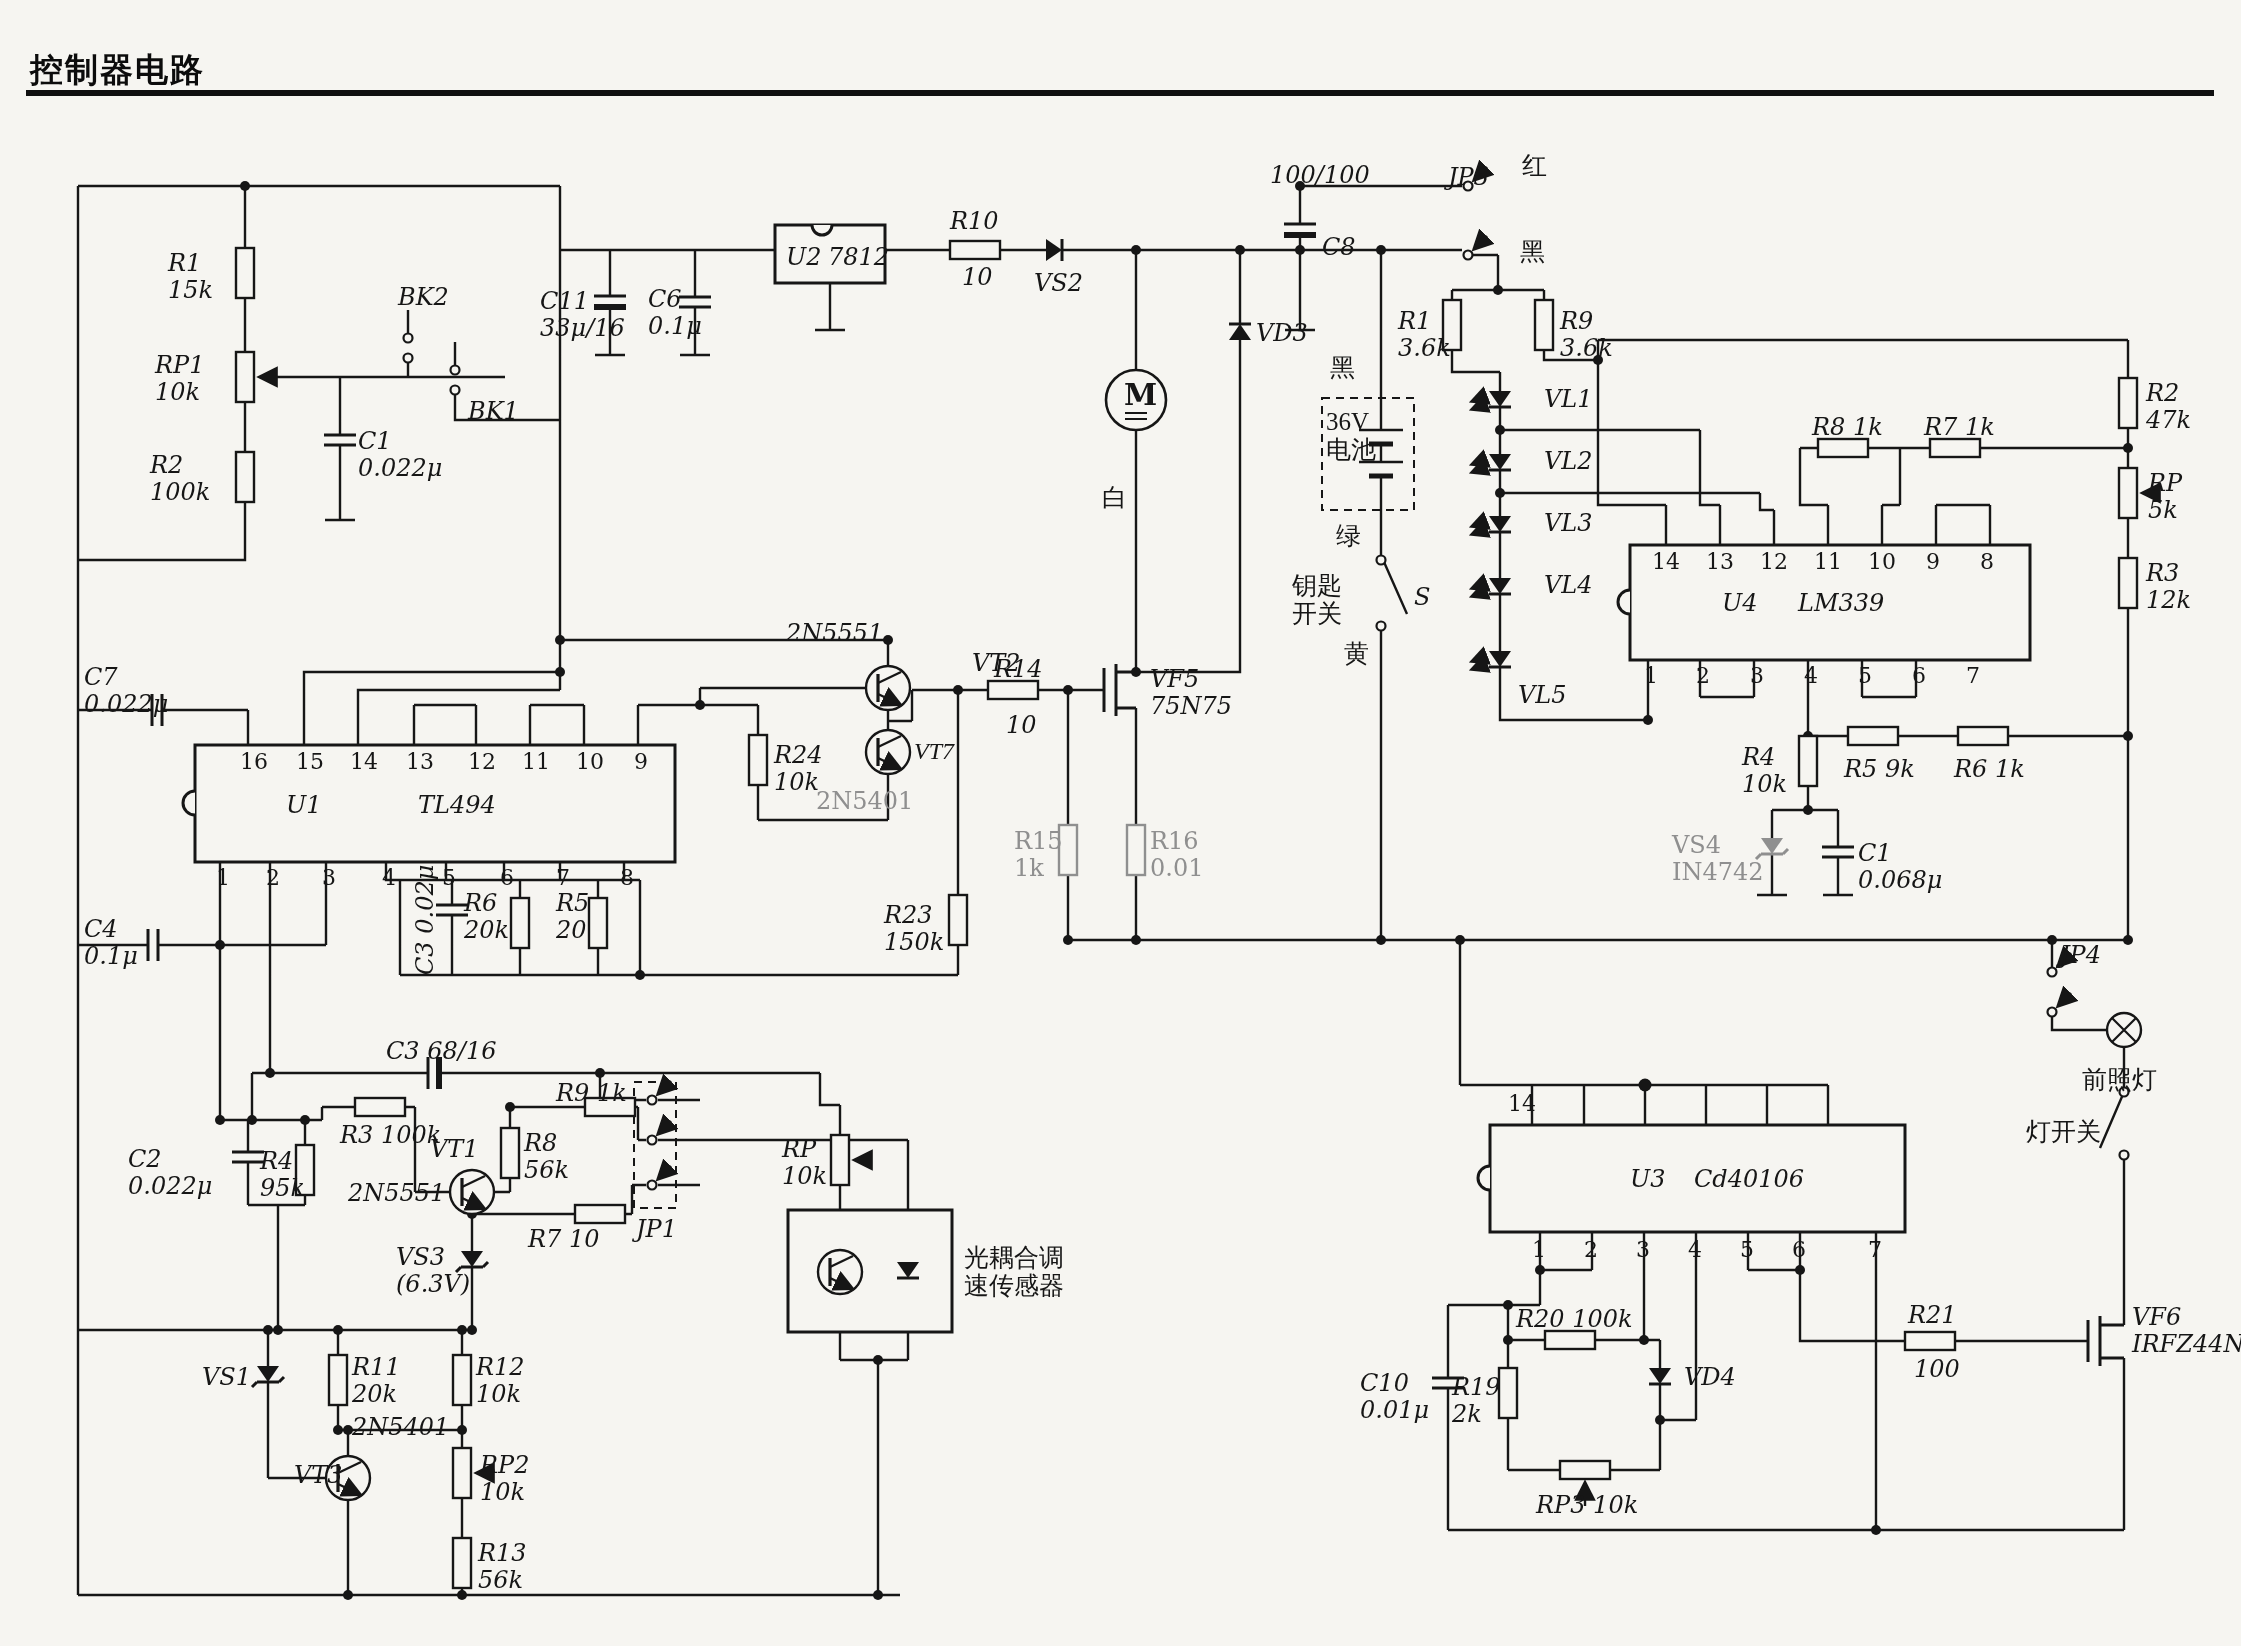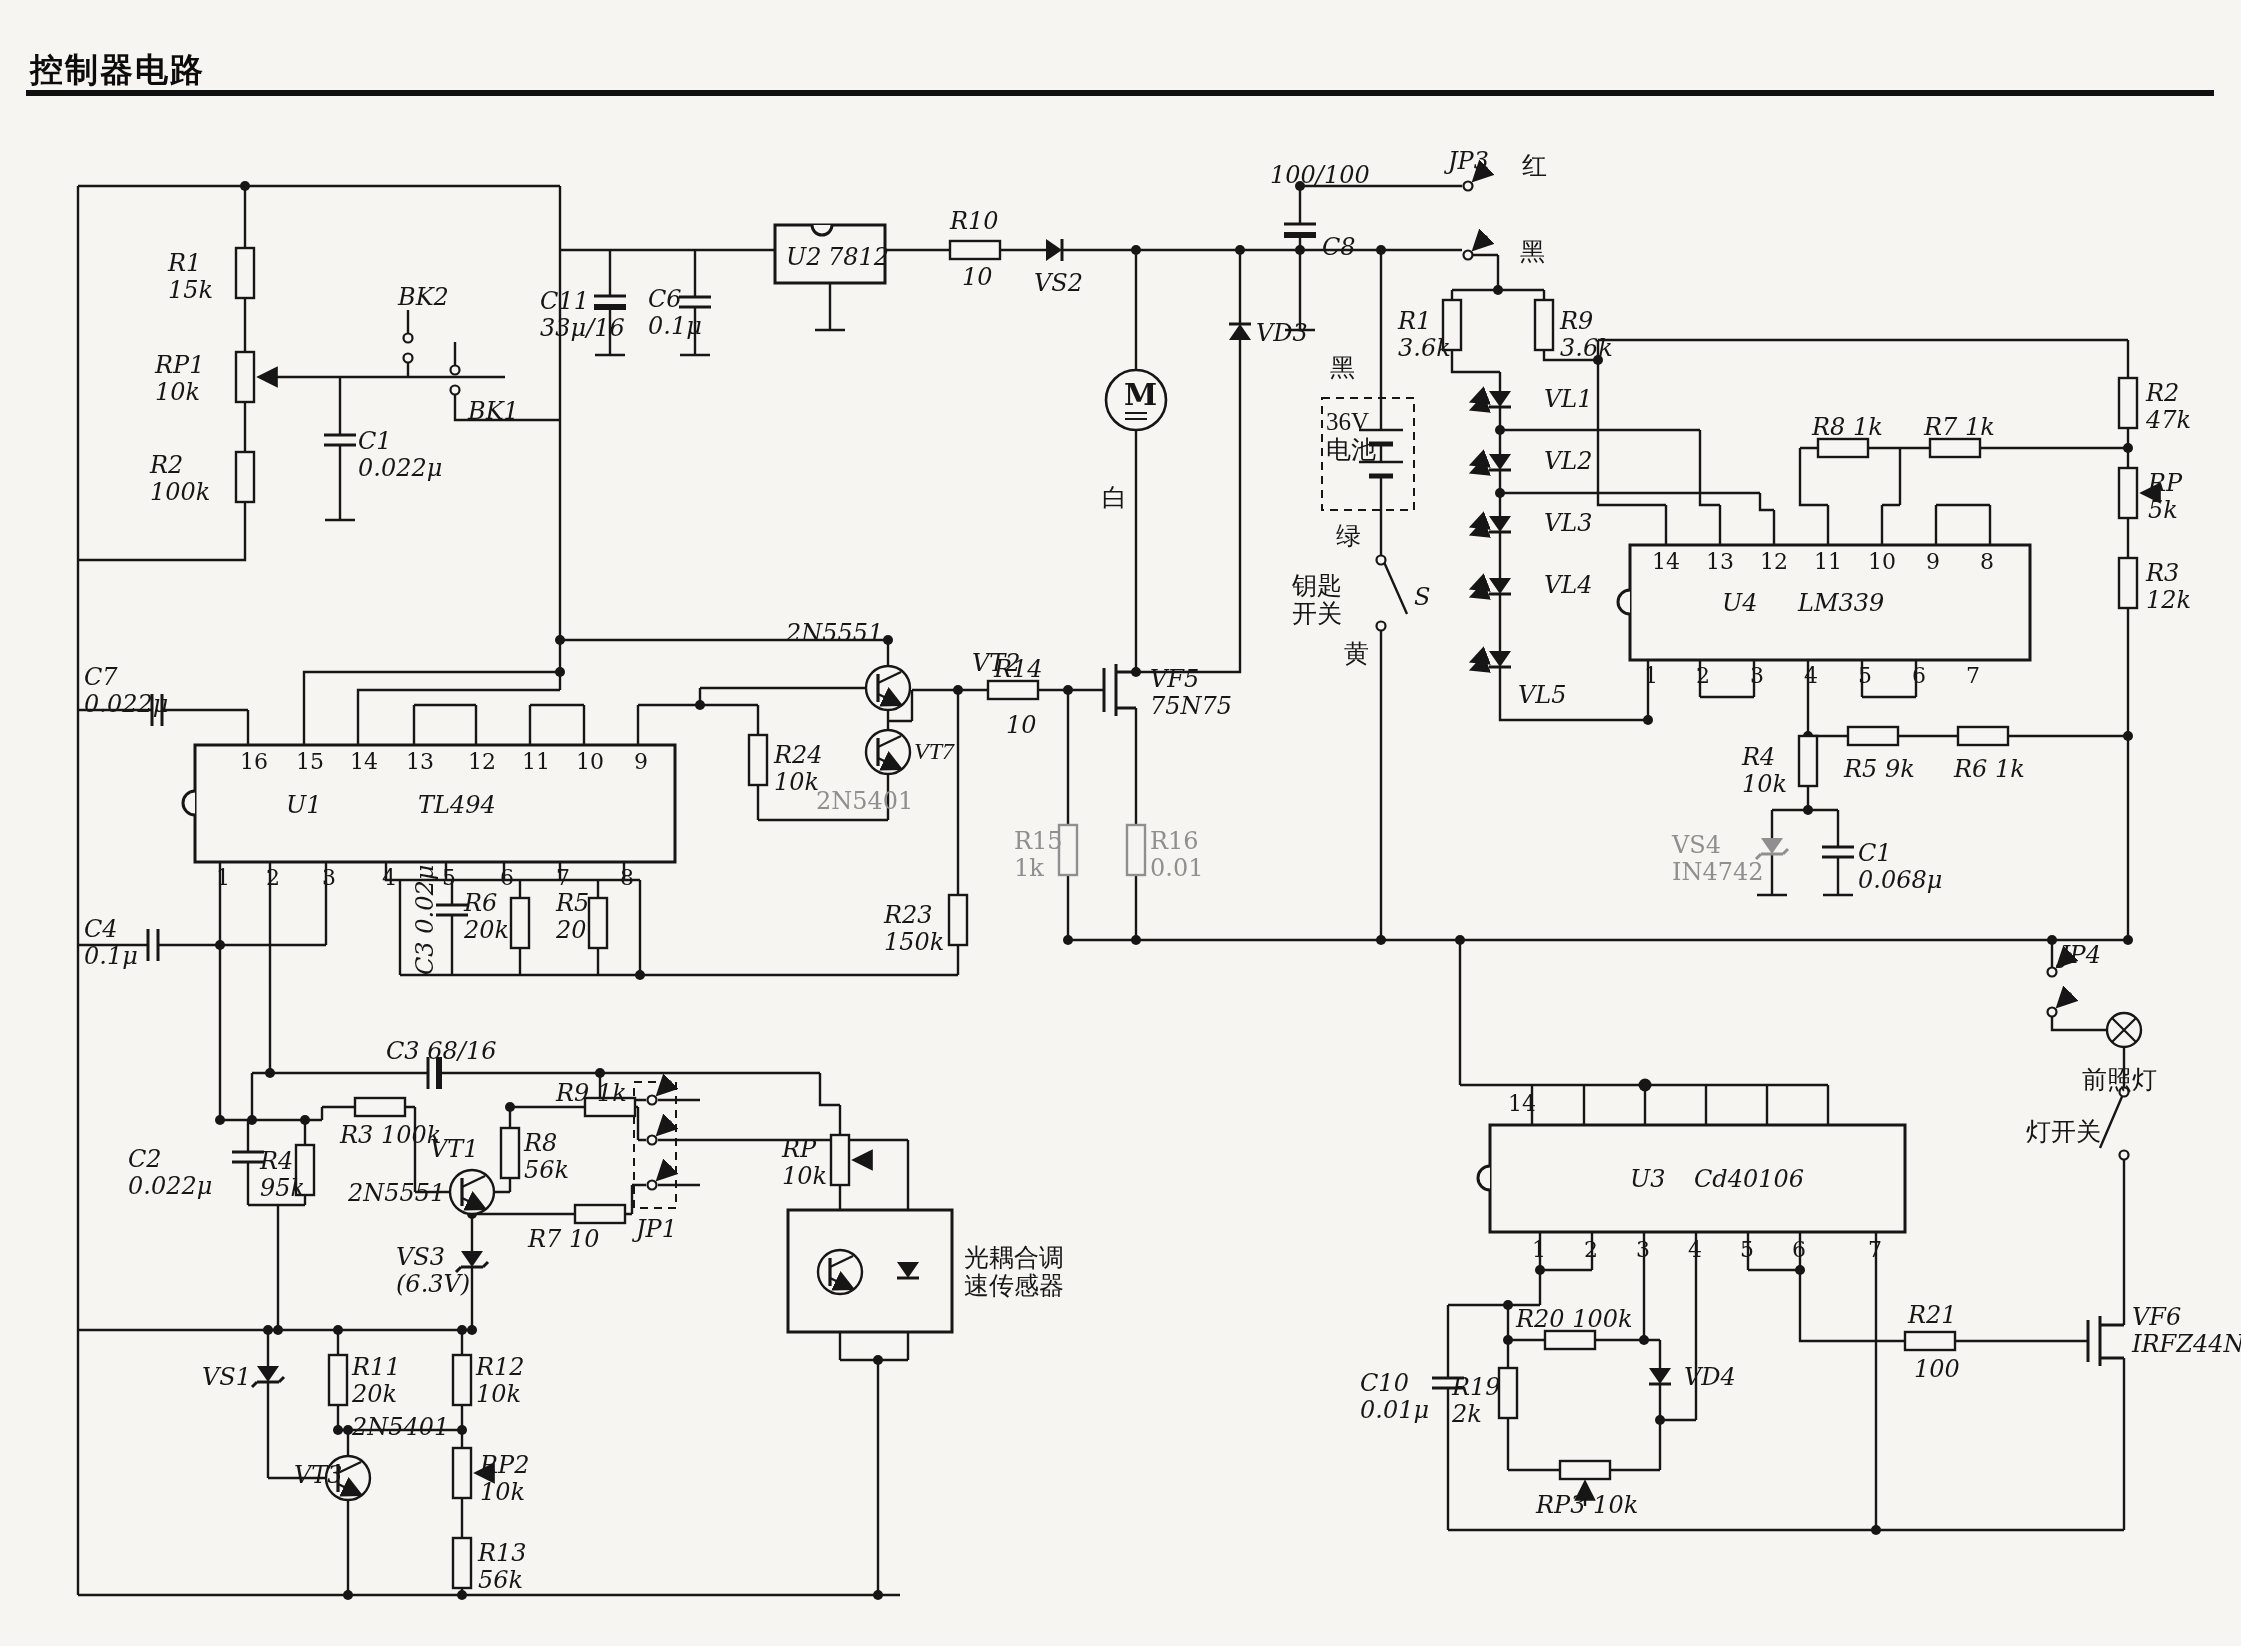--- a/index.html
+++ b/index.html
@@ -408,21 +408,21 @@
       <div class="lbl d" style="left: 1270px; top: 162px;">100/100</div>
       <div class="lbl d" style="left: 1322px; top: 234px;">C8</div>
       <div class="lbl zh" style="left: 1330px; top: 354px;">黑</div>
       <div class="lbl zh" style="left: 1326px; top: 408px; font-family: Liberation Serif, serif;">36V
 电池</div>
       <div class="lbl zh" style="left: 1336px; top: 522px;">绿</div>
       <div class="lbl zh" style="left: 1292px; top: 572px;">钥匙
 开关</div>
       <div class="lbl d" style="left: 1414px; top: 584px;">S</div>
       <div class="lbl zh" style="left: 1344px; top: 640px;">黄</div>
-      <div class="lbl d" style="left: 1448px; top: 148px; text-align: center;">JP3</div>
+      <div class="lbl d" style="left: 1448px; top: 164px; text-align: center;">JP3</div>
       <div class="lbl zh" style="left: 1522px; top: 152px;">红</div>
       <div class="lbl zh" style="left: 1520px; top: 238px;">黑</div>
       <div class="lbl d" style="left: 1398px; top: 308px;">R1
 3.6k</div>
       <div class="lbl d" style="left: 1560px; top: 308px;">R9
 3.6k</div>
       <div class="lbl d" style="left: 1544px; top: 386px;">VL1</div>
       <div class="lbl d" style="left: 1544px; top: 448px;">VL2</div>
       <div class="lbl d" style="left: 1544px; top: 510px;">VL3</div>
       <div class="lbl d" style="left: 1544px; top: 572px;">VL4</div>

